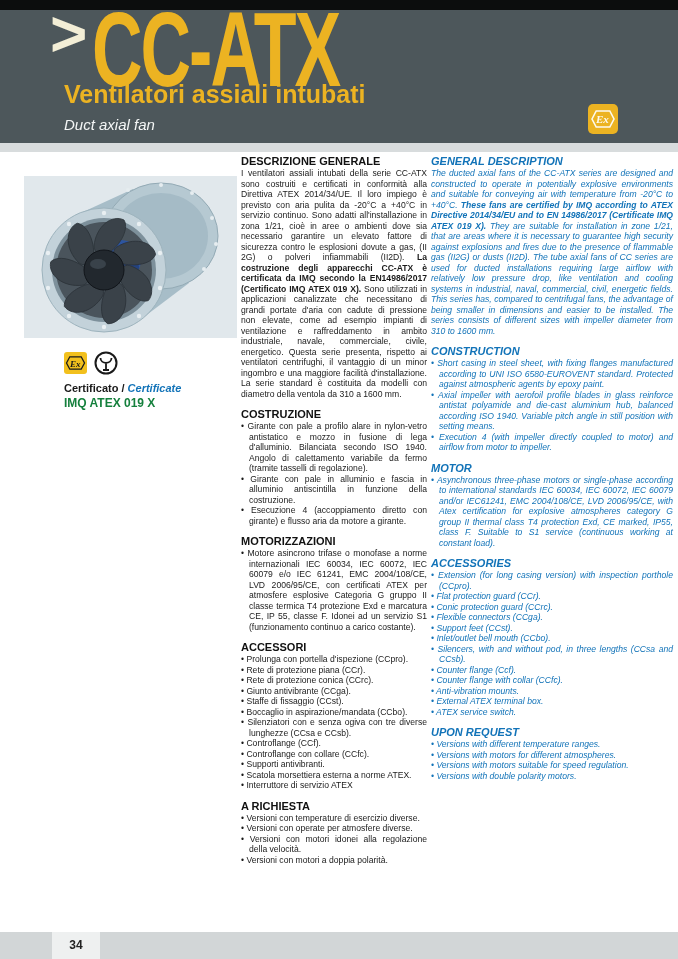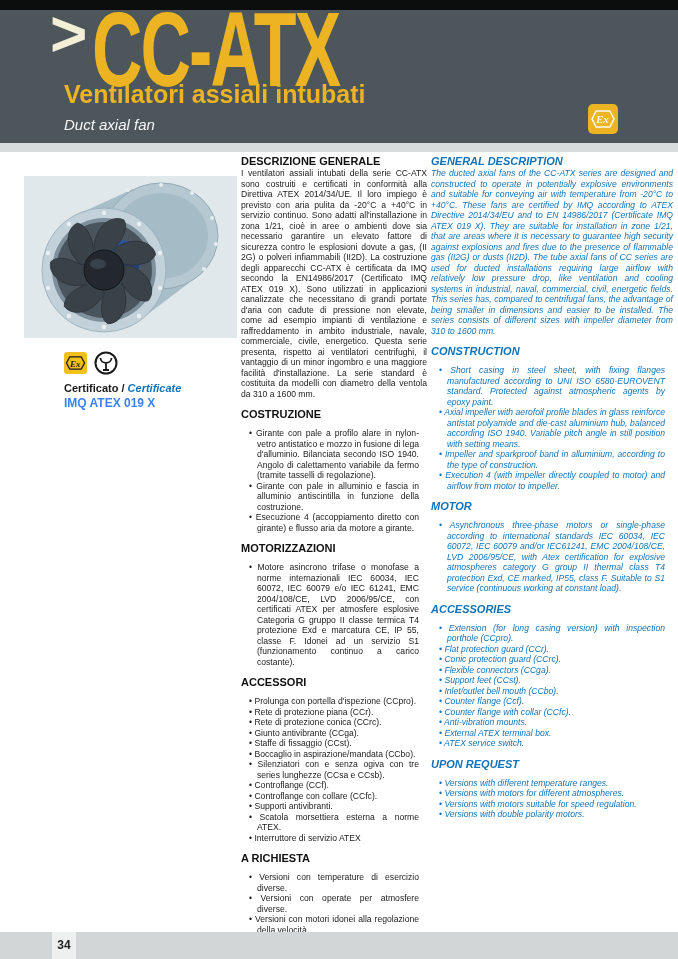--- a/index.html
+++ b/index.html
@@ -16,39 +16,39 @@
   .subtitle-en{position:absolute;left:64px;top:106px;font-size:15px;font-style:italic;color:#f4f6f6;}
   .hdr-ex{position:absolute;left:588px;top:94px;}
   .gray-strip{position:absolute;left:0;top:143px;width:678px;height:9px;background:#d8dcdd;}
 
   
   .photo{position:absolute;left:24px;top:176px;width:213px;height:162px;background:#e1e8ec;}
   .cert-block{position:absolute;left:64px;top:352px;width:170px;}
   .cert-logos{display:flex;align-items:center;gap:6px;height:26px;}
   .cert-line{margin-top:4px;font-size:11px;font-weight:700;color:#1a1a1a;}
   .cert-line .en{color:#1273b8;font-style:italic;}
-  .cert-value{margin-top:2px;font-size:12px;font-weight:700;color:#3b82f6;}
+  .cert-value{margin-top:2px;font-size:12px;font-weight:700;color:#15803d;}
 
   
   .col{position:absolute;top:155px;font-size:8.6px;line-height:10.5px;text-align:justify;}
   .col-it{left:241px;width:186px;color:#1a1a1a;}
   .col-en{left:431px;width:242px;color:#1273b8;font-style:italic;}
   .col section{margin:0 0 9px 0;}
   .col h3{margin:0 0 1px 0;font-size:11px;line-height:12px;font-weight:700;}
   .col-it h3{color:#111111;}
   .col-en h3{color:#1273b8;font-style:italic;}
   .col p{margin:0;}
-  .col b{font-weight:400;}
-  .col ul{margin:8px;padding:0;list-style:none;}
+  .col b{font-weight:700;}
+  .col ul{margin:0;padding:0;list-style:none;}
   .col li{padding-left:8px;text-indent:-8px;}
   .col li::before{content:"• ";}
 
   
   .footer{position:absolute;left:0;top:932px;width:678px;height:27px;background:#d2d6d7;}
-  .page-num-box{position:absolute;left:52px;top:0;width:24px;height:27px;background:#eef0f0;
+  .page-num-box{position:absolute;left:52px;top:0;width:48px;height:27px;background:#eef0f0;
                 text-align:center;line-height:27px;font-size:12px;font-weight:700;color:#222222;}
 </style>
 </head>
 <body>
 
 <div class="page">
 
   <div class="top-black"></div>
 
   <div class="header">
@@ -160,21 +160,21 @@
       </section>
       <section>
         <h3>ACCESSORI</h3>
         <ul>
           <li>Prolunga con portella d'ispezione (CCpro).</li>
           <li>Rete di protezione piana (CCr).</li>
           <li>Rete di protezione conica (CCrc).</li>
           <li>Giunto antivibrante (CCga).</li>
           <li>Staffe di fissaggio (CCst).</li>
           <li>Boccaglio in aspirazione/mandata (CCbo).</li>
-          <li>Silenziatori con e senza ogiva con tre series lunghezze (CCsa e CCsb).</li>
+          <li>Silenziatori con e senza ogiva con tre diverse lunghezze (CCsa e CCsb).</li>
           <li>Controflange (CCf).</li>
           <li>Controflange con collare (CCfc).</li>
           <li>Supporti antivibranti.</li>
           <li>Scatola morsettiera esterna a norme ATEX.</li>
           <li>Interruttore di servizio ATEX</li>
         </ul>
       </section>
       <section>
         <h3>A RICHIESTA</h3>
         <ul>
@@ -188,39 +188,39 @@
   <div class="col col-en">
       <section>
         <h3>GENERAL DESCRIPTION</h3>
         <p><span>The ducted axial fans of the CC-ATX series are designed and constructed to operate in potentially explosive environments and suitable for conveying air with temperature from -20°C to +40°C. </span><b>These fans are certified by IMQ according to ATEX Directive 2014/34/EU and to EN 14986/2017 (Certificate IMQ ATEX 019 X).</b><span> They are suitable for installation in zone 1/21, that are areas where it is necessary to guarantee high security against explosions and fires due to the presence of flammable gas (II2G) or dusts (II2D). The tube axial fans of CC series are used for ducted installations requiring large airflow with relatively low pressure drop, like ventilation and cooling systems in industrial, naval, commercial, civil, energetic fields. This series has, compared to centrifugal fans, the advantage of being smaller in dimensions and easier to be installed. The series consists of different sizes with impeller diameter from 310 to 1600 mm.</span></p>
       </section>
       <section>
         <h3>CONSTRUCTION</h3>
         <ul>
           <li>Short casing in steel sheet, with fixing flanges manufactured according to UNI ISO 6580-EUROVENT standard. Protected against atmospheric agents by epoxy paint.</li>
           <li>Axial impeller with aerofoil profile blades in glass reinforce antistat polyamide and die-cast aluminium hub, balanced according ISO 1940. Variable pitch angle in still position with setting means.</li>
-          <li>Impeller and sparkproof band in alluminium, according to the type of construction.</li>
           <li>Execution 4 (with impeller directly coupled to motor) and airflow from motor to impeller.</li>
         </ul>
       </section>
       <section>
         <h3>MOTOR</h3>
         <ul>
           <li>Asynchronous three-phase motors or single-phase according to international standards IEC 60034, IEC 60072, IEC 60079 and/or IEC61241, EMC 2004/108/CE, LVD 2006/95/CE, with Atex certification for explosive atmospheres category G group II thermal class T4 protection Exd, CE marked, IP55, class F. Suitable to S1 service (continuous working at constant load).</li>
         </ul>
       </section>
       <section>
         <h3>ACCESSORIES</h3>
         <ul>
           <li>Extension (for long casing version) with inspection porthole (CCpro).</li>
           <li>Flat protection guard (CCr).</li>
           <li>Conic protection guard (CCrc).</li>
           <li>Flexible connectors (CCga).</li>
           <li>Support feet (CCst).</li>
           <li>Inlet/outlet bell mouth (CCbo).</li>
+          <li>Silencers, with and without pod, in three lengths (CCsa and CCsb).</li>
           <li>Counter flange (Ccf).</li>
           <li>Counter flange with collar (CCfc).</li>
           <li>Anti-vibration mounts.</li>
           <li>External ATEX terminal box.</li>
           <li>ATEX service switch.</li>
         </ul>
       </section>
       <section>
         <h3>UPON REQUEST</h3>
         <ul>

